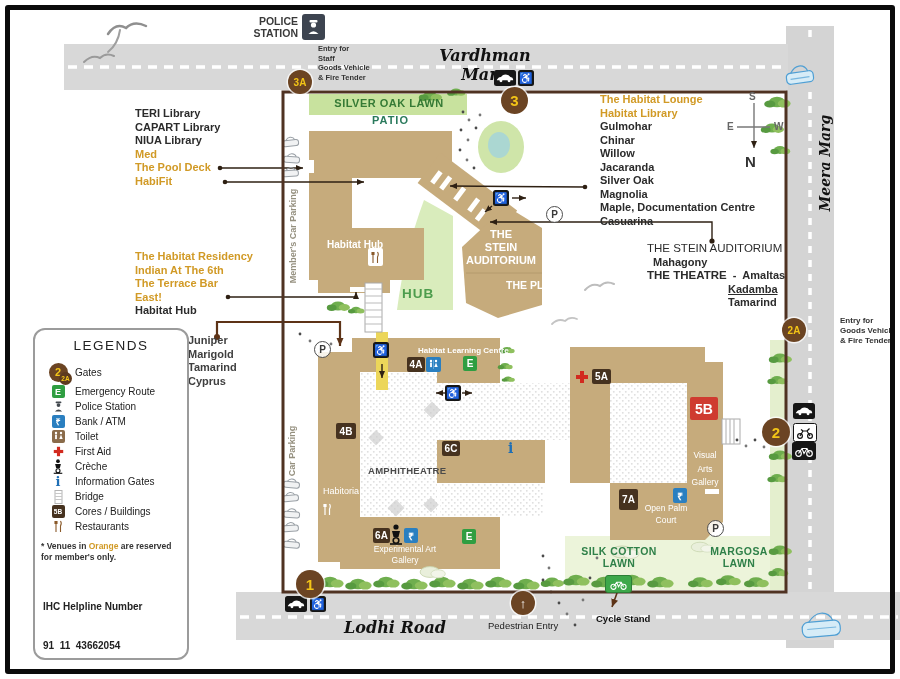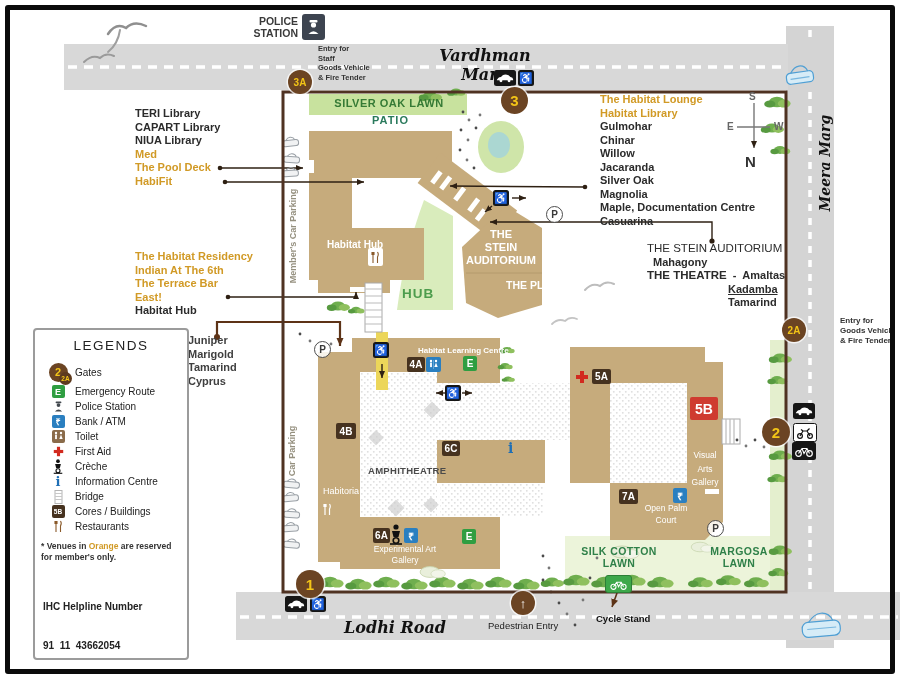--- a/index.html
+++ b/index.html
@@ -26,21 +26,21 @@
         justify-content:center;z-index:7;}
   .whtbadge{position:absolute;background:#fff;border:1.5px solid #161616;border-radius:2.5px;display:flex;
         align-items:center;justify-content:center;z-index:7;}
   .pcircle{position:absolute;width:15px;height:15px;border:1.7px solid #4d4d4d;border-radius:50%;
         background:rgba(255,255,255,.85);color:#3a3a3a;font-weight:bold;font-size:10px;display:flex;
         align-items:center;justify-content:center;z-index:7;}
   .wheel{color:#fff;font-size:11px;line-height:11px;}
   .maplab{position:absolute;color:#fff;font-weight:bold;white-space:nowrap;z-index:6;}
   .greenlab{position:absolute;color:#2f8049;font-weight:bold;white-space:nowrap;z-index:6;letter-spacing:.4px;}
   .legend{position:absolute;left:33px;top:328px;width:152px;height:328px;background:#fff;
-          border:2px solid #9b9b9b;border-radius:4px;z-index:20;color:#222;}
+          border:2px solid #9b9b9b;border-radius:12px;z-index:20;color:#222;}
   .ltitle{margin-top:8px;text-align:center;font-size:13.5px;letter-spacing:1.5px;color:#222;}
   .lrows{margin-top:7px;}
   .lrow{display:flex;align-items:center;height:15px;padding-left:6px;}
   .lrow.gates{height:24px;}
   .licon{width:34px;display:flex;align-items:center;justify-content:center;flex:0 0 34px;position:relative;}
   .llab{font-size:10px;color:#222;}
   .mini{width:13px;height:13px;border-radius:2px;color:#fff;font-weight:bold;font-size:9px;display:flex;
         align-items:center;justify-content:center;}
   .lgateb{width:19px;height:19px;background:#6b4423;border-radius:50%;color:#f3c517;font-weight:bold;
         font-size:11px;display:flex;align-items:center;justify-content:center;}
@@ -433,21 +433,21 @@
   <div class="abs" style="left:596px;top:613px;font-size:9.5px;font-weight:bold;color:#111;z-index:6;">Cycle Stand</div>
   <div class="abs rot" style="left:235px;top:231px;width:116px;text-align:center;font-size:9px;font-weight:bold;color:#95907f;z-index:6;">Member's Car Parking</div>
   <div class="abs rot" style="left:257px;top:446px;width:70px;text-align:center;font-size:9px;font-weight:bold;color:#95907f;z-index:6;">Car Parking</div>
 
   <div class="core" style="left:407px;top:357px;width:18px;height:15px;">4A</div>
   <div class="core" style="left:336px;top:423px;width:20px;height:16px;">4B</div>
   <div class="core" style="left:442px;top:441px;width:18px;height:15px;">6C</div>
   <div class="core" style="left:373px;top:528px;width:17px;height:15px;">6A</div>
   <div class="core" style="left:592px;top:369px;width:19px;height:15px;">5A</div>
   <div class="core redbadge" style="left:690px;top:397px;width:28px;height:23px;font-size:14px;">5B</div>
-  <div class="core" style="left:619px;top:489px;width:19px;height:15px;">7A</div>
+  <div class="core" style="left:619px;top:489px;width:19px;height:21px;">7A</div>
 
   <div class="core ebadge" style="left:463px;top:356px;width:14px;height:15px;">E</div>
   <div class="core ebadge" style="left:462px;top:529px;width:14px;height:15px;">E</div>
 
   <div class="core bluebadge" style="left:426px;top:357px;width:15px;height:15px;">
     <svg width="11" height="11" viewBox="0 0 11 11">
         <circle cx="3" cy="2" r="1.2" fill="#fff"></circle>
         <rect x="2.1" y="3.6" width="1.8" height="4.5" fill="#fff"></rect>
         <circle cx="8" cy="2" r="1.2" fill="#fff"></circle>
         <path d="M6.3,8 L9.7,8 L8,3.6 Z" fill="#fff"></path>
@@ -604,21 +604,21 @@
               <circle cx="7" cy="16.5" r="2.8" fill="none" stroke="#111" stroke-width="1.6"></circle>
               <path d="M1,20 H13" stroke="#111" stroke-width="1.6"></path>
             </svg>
         </span>
         <span class="llab">Crèche</span>
       </div>
       <div class="lrow">
         <span class="licon">
             <span class="serifi" style="font-size:13px">i</span>
           </span>
-        <span class="llab">Information Centre</span>
+        <span class="llab">Information Gates</span>
       </div>
       <div class="lrow">
         <span class="licon">
           <svg width="9" height="14" viewBox="0 0 9 14">
               <rect x="1" y="0.5" width="7" height="13" fill="#fff" stroke="#b5b5b5"></rect>
               <path d="M1,3.5 h7 M1,6.5 h7 M1,9.5 h7" stroke="#c9c9c9"></path>
             </svg>
         </span>
         <span class="llab">Bridge</span>
       </div>

